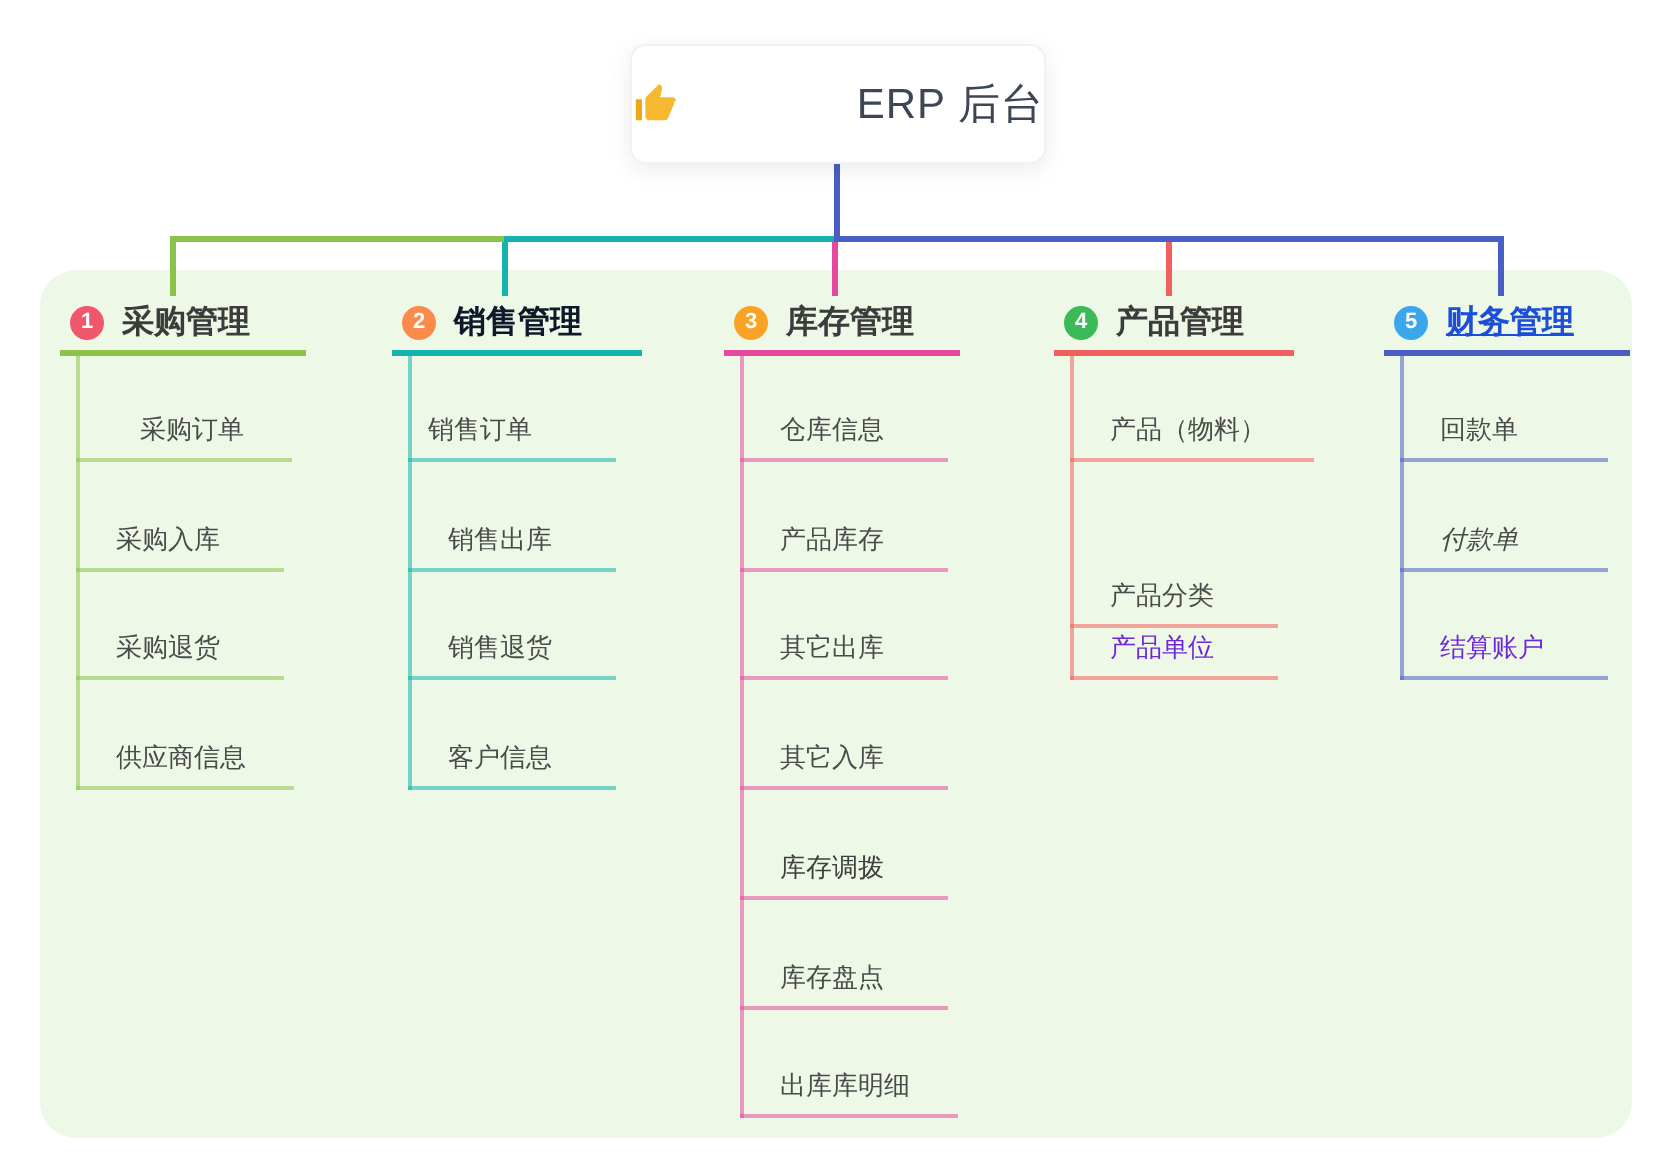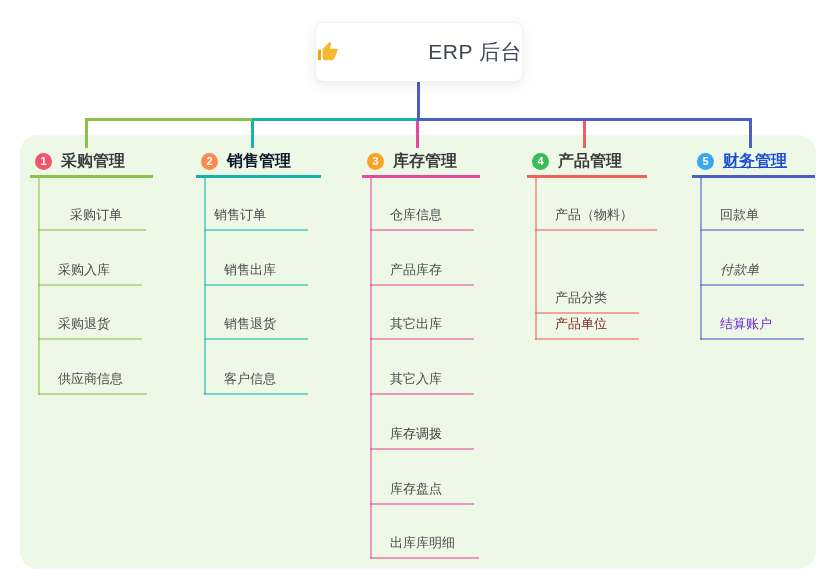--- a/index.html
+++ b/index.html
@@ -129,21 +129,21 @@
       <div class="child-item" style="left: 370px; top: 419px; color: #404040; border-bottom-color: rgba(229, 72, 157, 0.55);">库存调拨</div>
       <div class="child-item" style="left: 370px; top: 474px; color: rgb(75, 75, 75); border-bottom-color: rgba(229, 72, 157, 0.55);">库存盘点</div>
       <div class="child-item" style="left: 370px; top: 528px; color: rgb(75, 75, 75); border-bottom-color: rgba(229, 72, 157, 0.55);">出库库明细</div>
       <div class="branch-header" style="left: 527px; width: 115px; border-bottom-color: rgb(242, 95, 95);">
         <div class="badge" style="background: rgb(59, 186, 88);">4</div>
         <div class="branch-title" style="color: rgb(60, 60, 60);">产品管理</div>
       </div>
       <div class="child-vline" style="left: 535px; top: 178px; height: 162px; background: rgba(242, 95, 95, 0.55);"></div>
       <div class="child-item" style="left: 535px; top: 200px; color: rgb(75, 75, 75); border-bottom-color: rgba(242, 95, 95, 0.55);">产品（物料）</div>
       <div class="child-item" style="left: 535px; top: 255px; color: rgb(75, 75, 75); border-bottom-color: rgba(242, 95, 95, 0.55); margin-top: 28px;">产品分类</div>
-      <div class="child-item" style="left: 535px; top: 309px; color: #7f1d1d; border-bottom-color: rgba(242, 95, 95, 0.55);">产品单位</div>
+      <div class="child-item" style="left: 535px; top: 309px; color: #6d28d9; border-bottom-color: rgba(242, 95, 95, 0.55);">产品单位</div>
       <div class="branch-header" style="left: 692px; width: 118px; border-bottom-color: rgb(74, 95, 196);">
         <div class="badge" style="background: rgb(58, 166, 236);">5</div>
         <div class="branch-title" style="color: #1d4ed8; text-decoration: underline;">财务管理</div>
       </div>
       <div class="child-vline" style="left: 700px; top: 178px; height: 162px; background: rgba(74, 95, 196, 0.55);"></div>
       <div class="child-item" style="left: 700px; top: 200px; color: rgb(75, 75, 75); border-bottom-color: rgba(74, 95, 196, 0.55);">回款单</div>
       <div class="child-item" style="left: 700px; top: 255px; color: rgb(75, 75, 75); border-bottom-color: rgba(74, 95, 196, 0.55); font-style: italic;">付款单</div>
       <div class="child-item" style="left: 700px; top: 309px; color: #6d28d9; border-bottom-color: rgba(74, 95, 196, 0.55);">结算账户</div>
     </div>
 </div>

